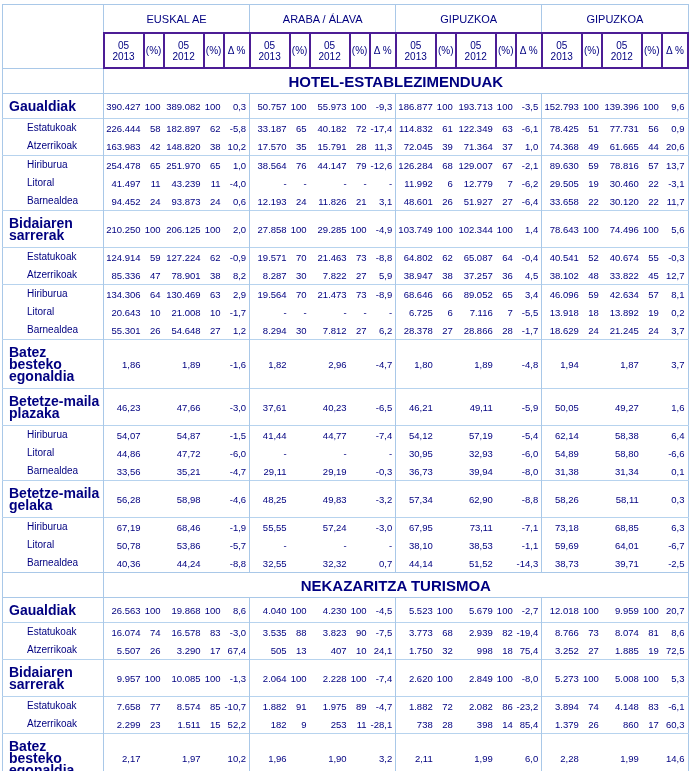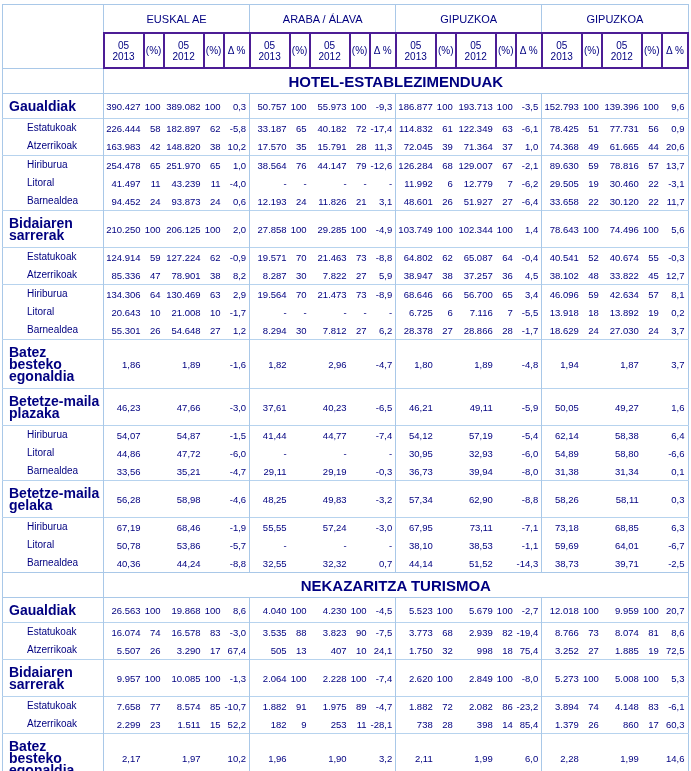--- a/index.html
+++ b/index.html
@@ -360,21 +360,21 @@
           <td class="num">130.469</td>
           <td class="num">63</td>
           <td class="num">2,9</td>
           <td class="num rb">19.564</td>
           <td class="num">70</td>
           <td class="num">21.473</td>
           <td class="num">73</td>
           <td class="num">-8,9</td>
           <td class="num rb">68.646</td>
           <td class="num">66</td>
-          <td class="num">56.700</td>
+          <td class="num">89.052</td>
           <td class="num">65</td>
           <td class="num">3,4</td>
           <td class="num rb">46.096</td>
           <td class="num">59</td>
           <td class="num">42.634</td>
           <td class="num">57</td>
           <td class="num">8,1</td>
         </tr>
         <tr class="sub">
           <td class="label">Litoral</td>
@@ -411,21 +411,21 @@
           <td class="num">7.812</td>
           <td class="num">27</td>
           <td class="num">6,2</td>
           <td class="num rb">28.378</td>
           <td class="num">27</td>
           <td class="num">28.866</td>
           <td class="num">28</td>
           <td class="num">-1,7</td>
           <td class="num rb">18.629</td>
           <td class="num">24</td>
-          <td class="num">27.030</td>
+          <td class="num">21.245</td>
           <td class="num">24</td>
           <td class="num">3,7</td>
         </tr>
         <tr class="sep main">
           <td class="label">Batez besteko egonaldia</td>
           <td class="num rb">1,86</td>
           <td class="num"></td>
           <td class="num">1,89</td>
           <td class="num"></td>
           <td class="num">-1,6</td>

